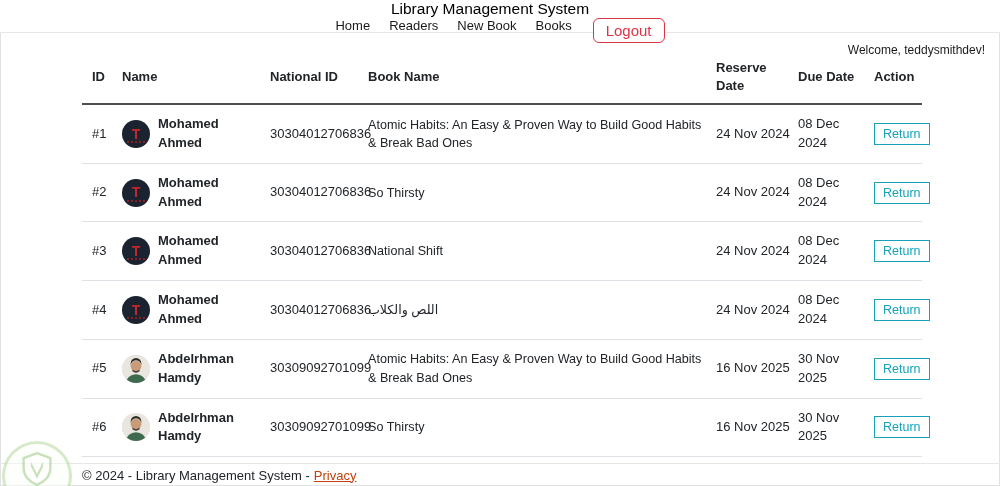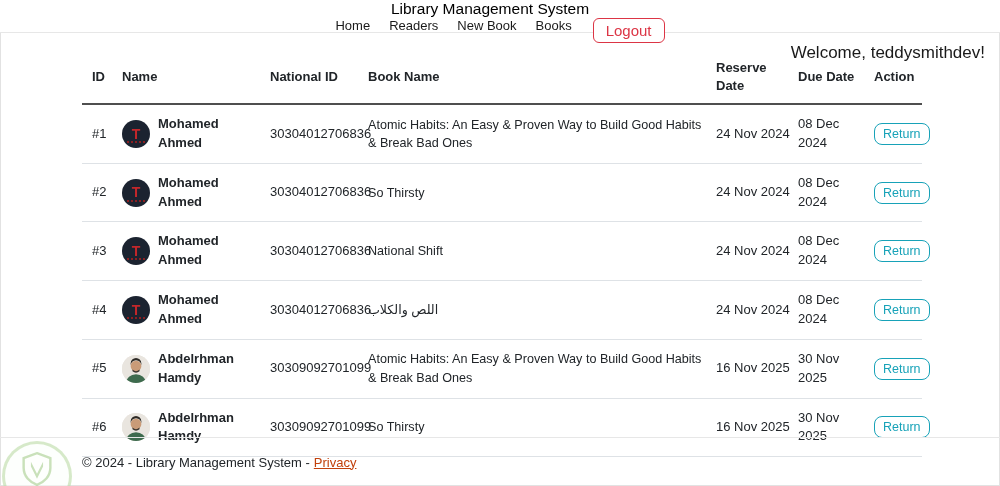--- a/index.html
+++ b/index.html
@@ -19,21 +19,21 @@
     border-bottom:1px solid #e7e7e7; background:#fff;flex-direction:column;
   }
   .brand { font-size:15.5px; color:#000; text-decoration:none; margin-right:20px; white-space:nowrap; }
   .nav-links { display:flex; align-items:flex-start; gap:19px; }
   .nav-link { font-size:13px; color:#1a1a1a; text-decoration:none; white-space:nowrap; }
   .logout-btn {
     font-family:inherit; font-size:15px; color:#dc3545;
     background:#fff; border:1px solid #dc3545; border-radius:6px;
     padding:3px 12px; margin-left:2px; cursor:pointer;
   }
-  .welcome { margin-left:auto; font-size:17px; color:#1a1a1a; }
+  .welcome { margin-left:auto; font-size:12px; color:#1a1a1a; }
 
   
   .content { padding:17px 0 0 82px; }
   table.res-table { border-collapse:collapse; table-layout:fixed; width:840px; font-size:13px; }
   .res-table th {
     text-align:left; font-weight:bold; font-size:13px;
     padding:9px 8px 9px 0; vertical-align:middle;
     border-bottom:2px solid #4f4f4f; line-height:1.35;
   }
   .res-table th:first-child, .res-table td:first-child { padding-left:10px; }
@@ -52,28 +52,28 @@
     overflow:hidden; position:relative;
     display:flex; align-items:center; justify-content:center;
   }
   .avatar--dark-logo { background:#1b2330; color:#c3272b; font-weight:bold; font-size:14px; }
   .avatar--dark-logo::after { content:""; position:absolute; left:5px; right:5px; bottom:5px; border-bottom:2px dotted #8a1f22; }
   .avatar--photo-man { background:#e9e5df; }
   .avatar--photo-man svg { width:100%; height:100%; }
 
   .return-btn {
     font-family:inherit; font-size:12.5px; color:#17a2b8;
-    background:#fff; border:1px solid #17a2b8; border-radius:8px;
+    background:#fff; border:1px solid #17a2b8; border-radius:0;
     padding:3px 8px; cursor:pointer; white-space:nowrap;
   }
 
   
   .footer {
     position:absolute; left:0; right:0; bottom:0;
-    height:49px; border-top:1px solid #e7e7e7;
+    height:23px; border-top:1px solid #e7e7e7;
     display:flex; align-items:center; padding-left:82px;
     font-size:13px; background:transparent;
   }
   .footer a { color:#c2410c; text-decoration:underline; margin-left:4px; }
 
   
   .watermark {
     position:absolute; left:2px; top:441px;
     width:70px; height:70px; border-radius:50%;
     border:3px solid rgba(150,200,120,0.45);

